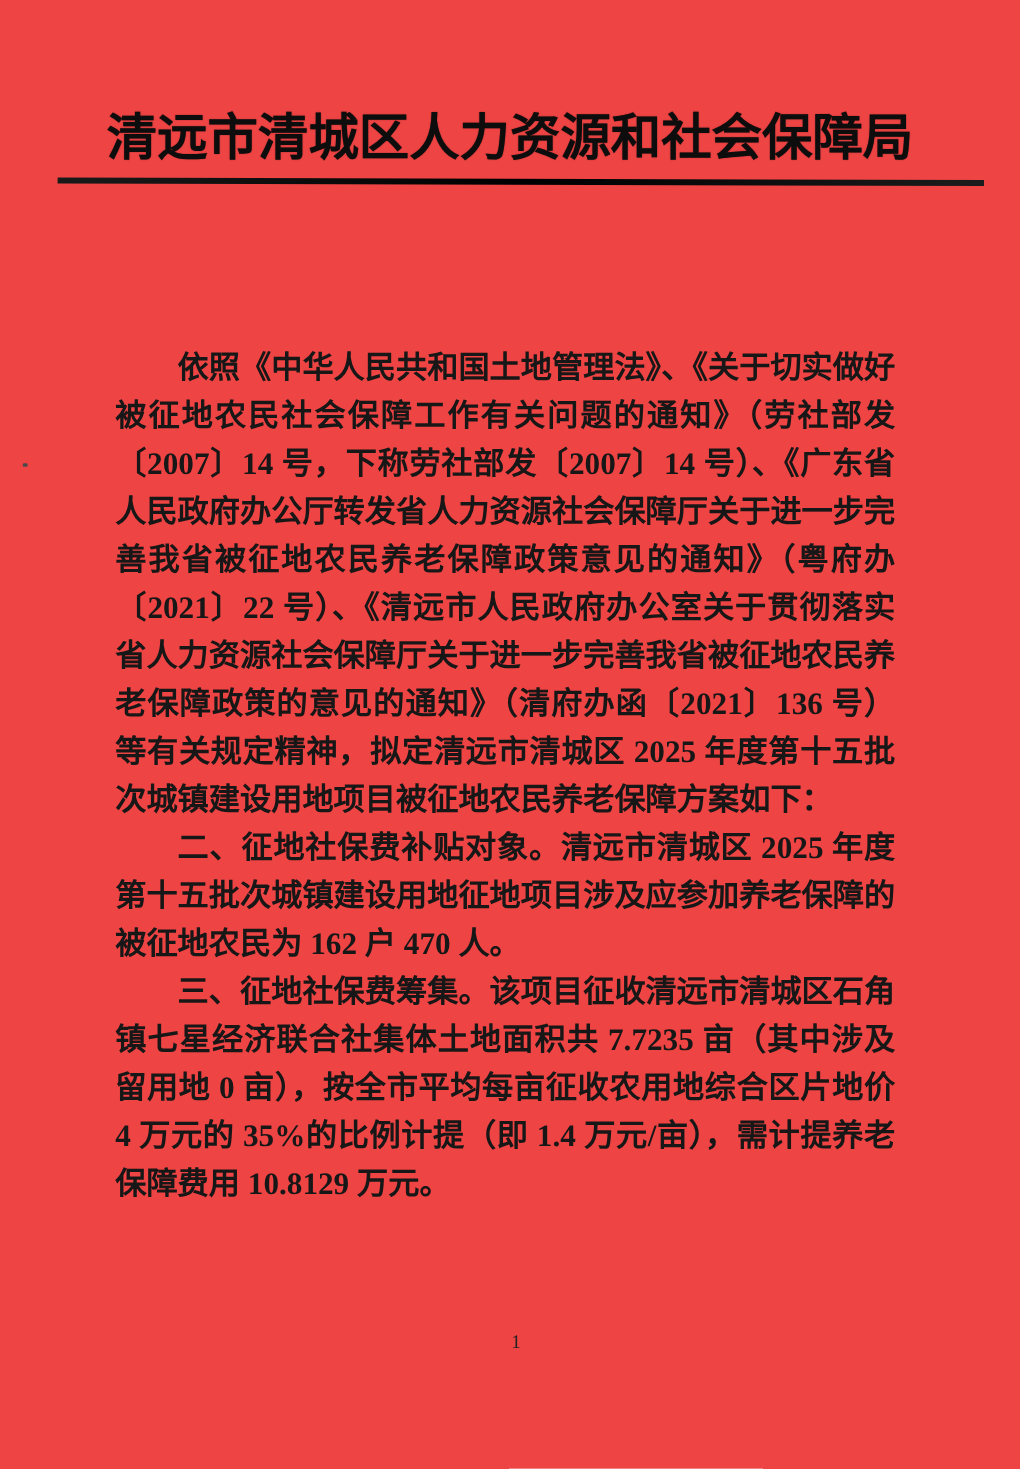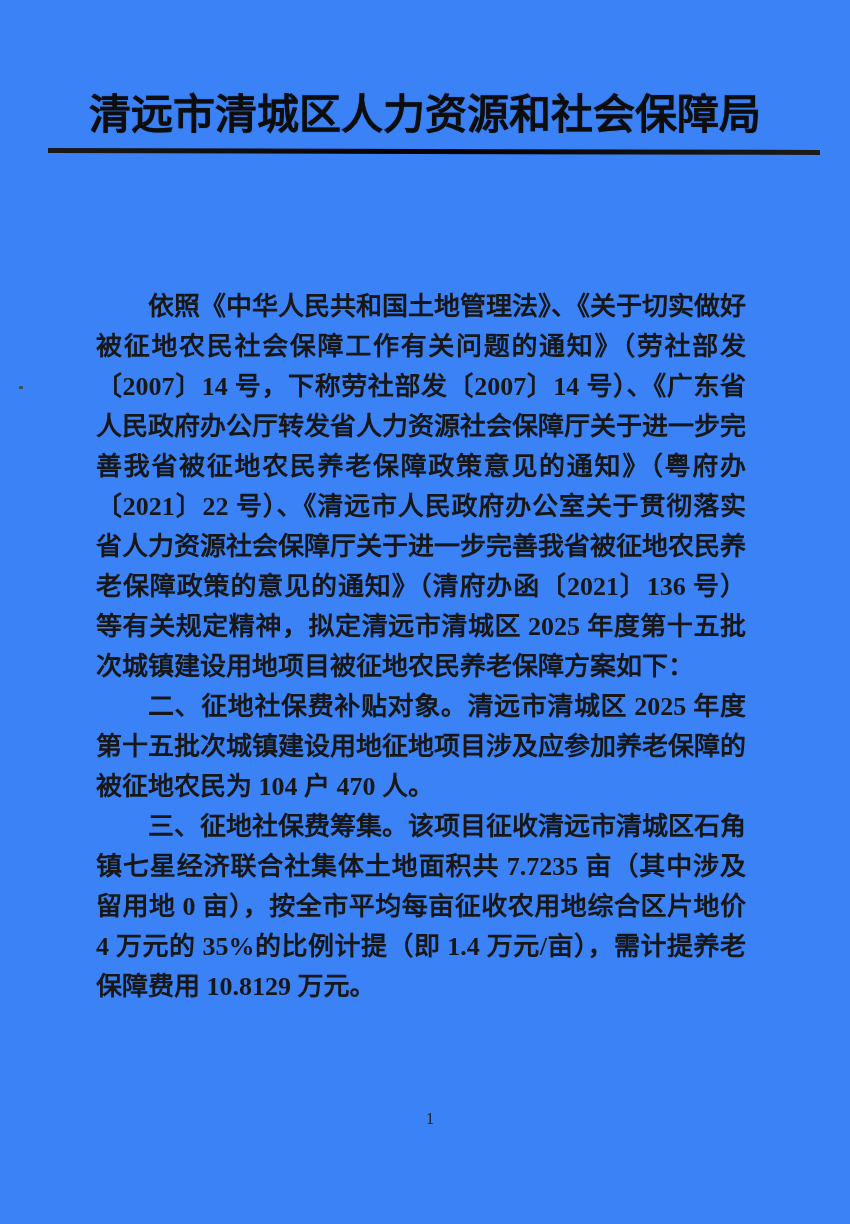--- a/index.html
+++ b/index.html
@@ -5,21 +5,21 @@
   html, body {
     margin: 0;
     padding: 0;
     background: #e8e8e8;
   }
   .page {
     position: relative;
     width: 850px;
     height: 1224px;
     margin: 0 auto;
-    background: #3b82f6;
+    background: #ef4444;
     color: #151515;
     font-family: "Liberation Serif", "DejaVu Serif", serif;
     overflow: hidden;
   }
   .letterhead {
     position: absolute;
     top: 80px;
     left: 0;
     right: 0;
     text-align: center;
@@ -93,21 +93,21 @@
 
 <div class="page">
 
   <div class="letterhead">清远市清城区人力资源和社会保障局</div>
 
   <div class="header-rule"></div>
 
 
   <div class="doc-body">
     <p>依照《中华人民共和国土地管理法》、《关于切实做好被征地农民社会保障工作有关问题的通知》（劳社部发〔2007〕14 号，下称劳社部发〔2007〕14 号）、《广东省人民政府办公厅转发省人力资源社会保障厅关于进一步完善我省被征地农民养老保障政策意见的通知》（粤府办〔2021〕22 号）、《清远市人民政府办公室关于贯彻落实省人力资源社会保障厅关于进一步完善我省被征地农民养老保障政策的意见的通知》（清府办函〔2021〕136 号）等有关规定精神，拟定清远市清城区 2025 年度第十五批次城镇建设用地项目被征地农民养老保障方案如下：</p>
-    <p>二、征地社保费补贴对象。清远市清城区 2025 年度第十五批次城镇建设用地征地项目涉及应参加养老保障的被征地农民为 104 户 470 人。</p>
+    <p>二、征地社保费补贴对象。清远市清城区 2025 年度第十五批次城镇建设用地征地项目涉及应参加养老保障的被征地农民为 162 户 470 人。</p>
     <p>三、征地社保费筹集。该项目征收清远市清城区石角镇七星经济联合社集体土地面积共 7.7235 亩（其中涉及留用地 0 亩），按全市平均每亩征收农用地综合区片地价 4 万元的 35%的比例计提（即 1.4 万元/亩），需计提养老保障费用 10.8129 万元。</p>
   </div>
 
   <div class="page-number">1</div>
 
   <div class="scan-speck"></div>
 
 </div>
 
 </body></html>

